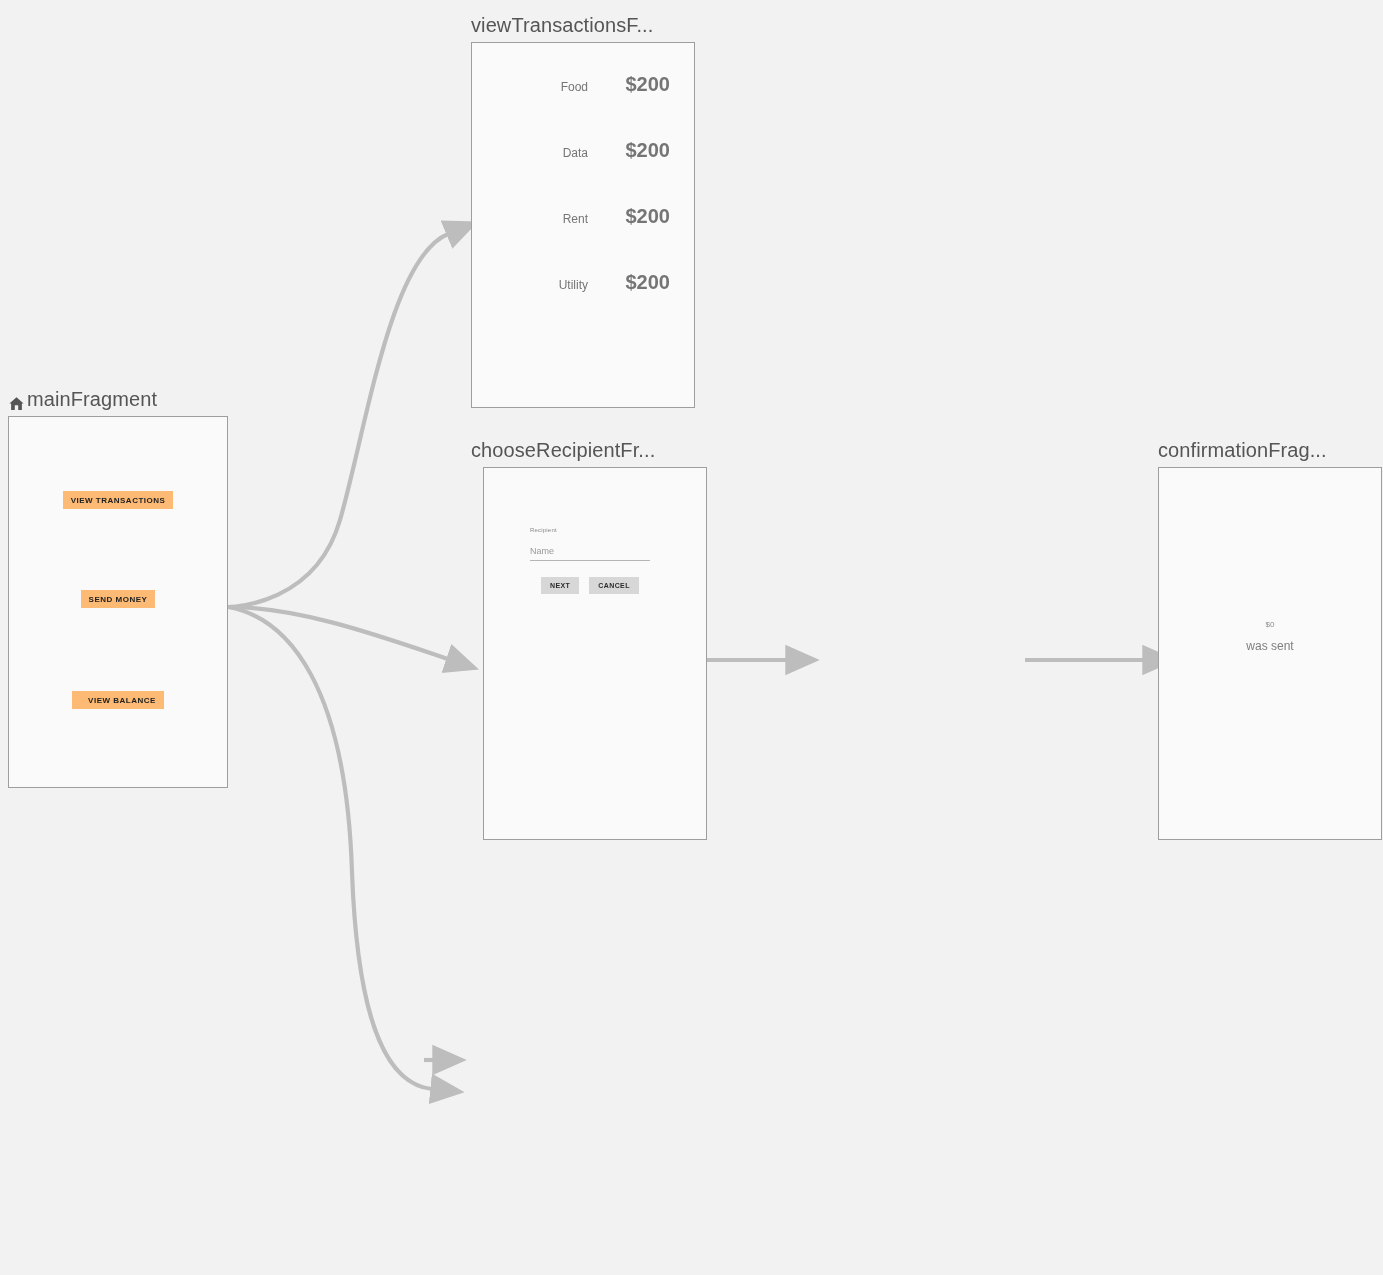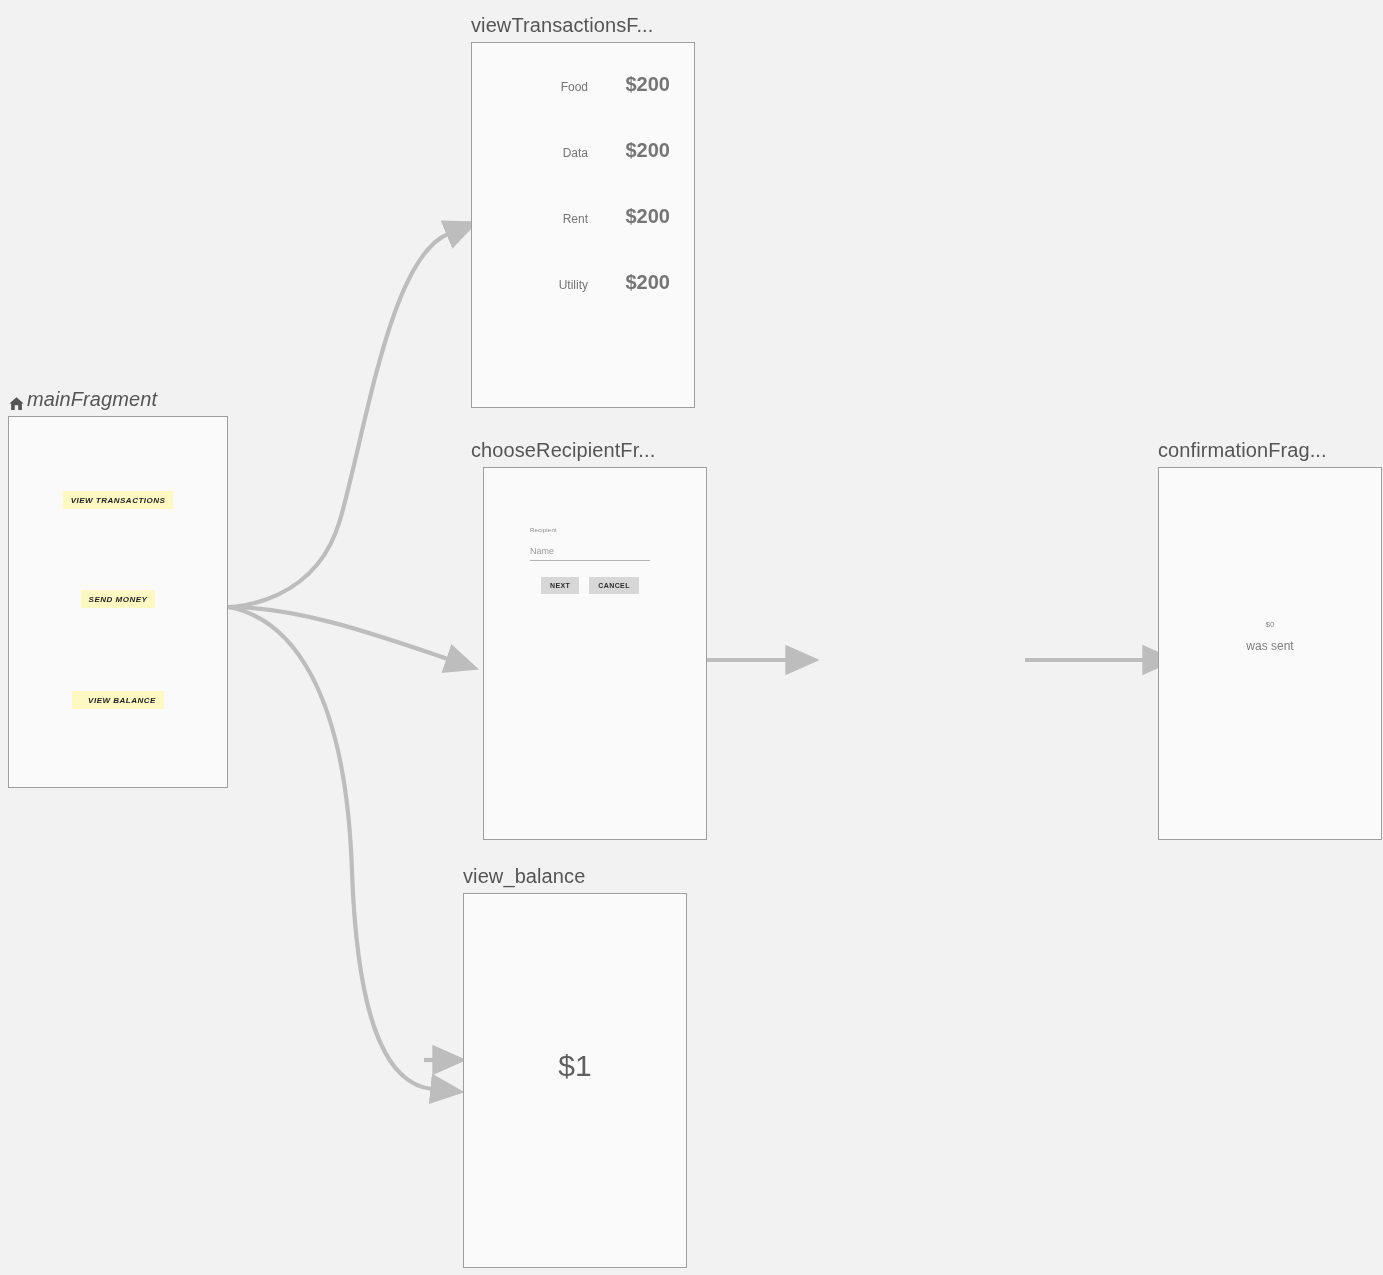--- a/index.html
+++ b/index.html
@@ -65,21 +65,21 @@
   
   .main-preview {
     display: flex;
     flex-direction: column;
     align-items: center;
     height: 100%;
     box-sizing: border-box;
     padding-top: 74px;
   }
   .mbtn {
-    background: #fef9c3;
+    background: #fdba74;
     color: #212121;
     font-size: 8px;
     letter-spacing: 0.5px;
     font-weight: bold;
     padding: 5px 8px 4px 8px;
     text-align: center;
     white-space: nowrap;
     line-height: 9px;
   }
   .mbtn.gap1 { margin-top: 81px; }
@@ -198,21 +198,21 @@
 
     <path d="M228,607 C290,618 346,688 352,872 C358,1036 392,1085 432,1089" fill="none" stroke="#bdbdbd" stroke-width="4.2" stroke-linecap="butt" marker-end="url(#arrowhead)"></path>
 
     <path d="M424,1060 L434,1060" fill="none" stroke="#bdbdbd" stroke-width="4.2" stroke-linecap="butt" marker-end="url(#arrowhead)"></path>
 
     <path d="M695,660 L787,660" fill="none" stroke="#bdbdbd" stroke-width="4.2" stroke-linecap="butt" marker-end="url(#arrowhead)"></path>
 
     <path d="M1025,660 L1144,660" fill="none" stroke="#bdbdbd" stroke-width="4.2" stroke-linecap="butt" marker-end="url(#arrowhead)"></path>
   </svg>
 
-  <div class="node" style="left:8px; top:386px;font-style:italic;">
+  <div class="node" style="left:8px; top:386px;">
     <div class="node-title">
       <span class="home-icon">
         <svg viewBox="0 0 24 24" width="17" height="17" aria-hidden="true">
           <path fill="#555555" d="M12 3 L22 12 L19.6 12 L19.6 21 L14.4 21 L14.4 14.6 L9.6 14.6 L9.6 21 L4.4 21 L4.4 12 L2 12 Z"></path>
         </svg>
       </span>
       <span>mainFragment</span>
     </div>
     <div class="card" style="width:220px; height:372px;">
       <div class="main-preview">
@@ -265,20 +265,14 @@
   <div class="node" style="left:1158px; top:437px;">
     <div class="node-title">confirmationFrag...</div>
     <div class="card" style="width:224px; height:373px;">
       <div class="confirm-preview">
         <div class="confirm-amount">$0</div>
         <div class="confirm-sent">was sent</div>
       </div>
     </div>
   </div>
 
-  <div class="node" style="left:463px; top:863px;">
-    <div class="node-title">view_balance</div>
-    <div class="card" style="width:224px; height:375px;">
-      <div class="balance-preview">$1</div>
-    </div>
-  </div>
 
 </div>
 
 </body></html>

